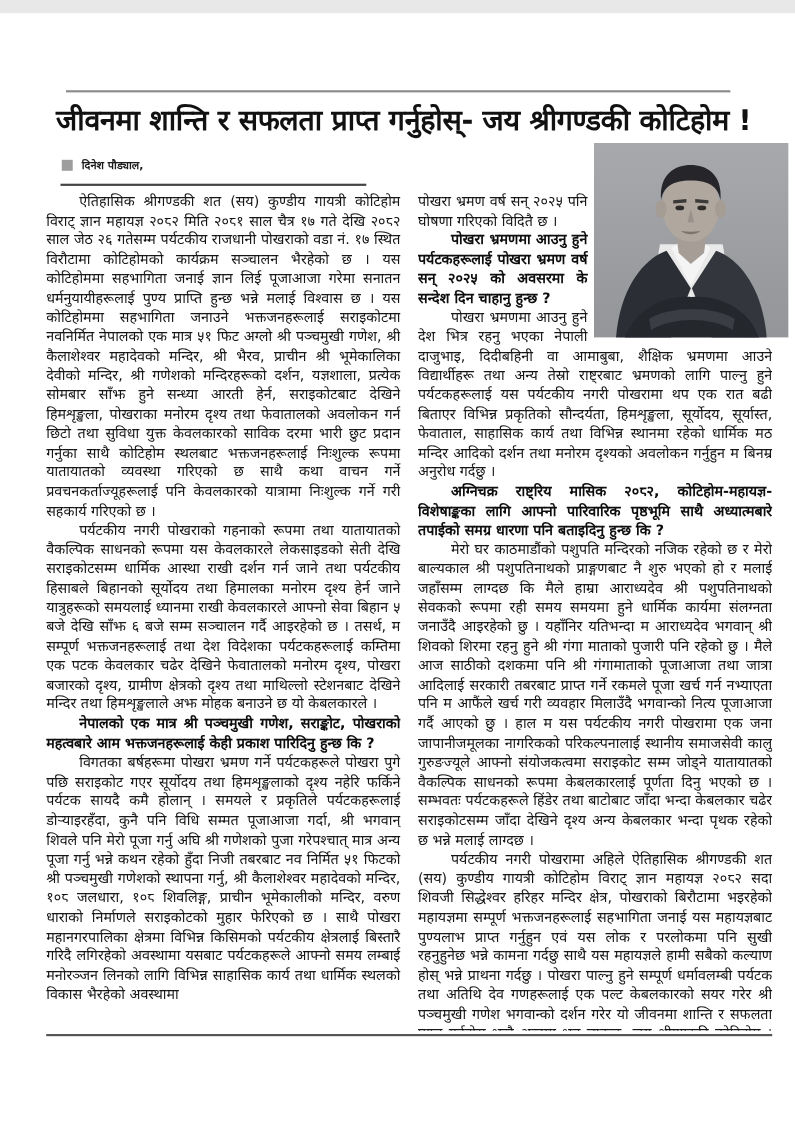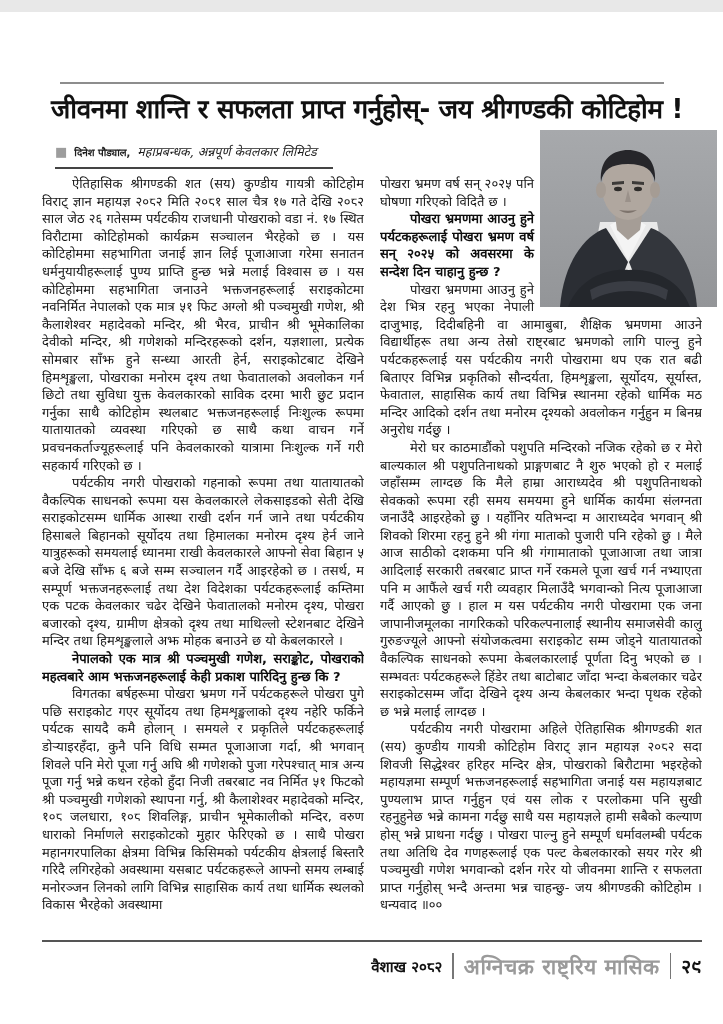--- a/index.html
+++ b/index.html
@@ -139,21 +139,20 @@
 
 <div class="page">
 
   <div class="top-rule"></div>
 
   <h1 class="headline">जीवनमा शान्ति र सफलता प्राप्त गर्नुहोस्- जय श्रीगण्डकी कोटिहोम !</h1>
 
   <div class="byline">
     <span class="bullet">■</span>
     <span class="name">दिनेश पौड्याल,</span>
-    <span class="role">महाप्रबन्धक, अन्नपूर्ण केवलकार लिमिटेड</span>
   </div>
   <div class="byline-rule"></div>
 
   <div class="portrait">
     <svg viewBox="0 0 177 177" preserveAspectRatio="none">
       <defs>
         <linearGradient id="bg" x1="0" y1="0" x2="0" y2="1">
           <stop offset="0" stop-color="#a7a9ac"></stop>
           <stop offset="1" stop-color="#939598"></stop>
         </linearGradient>
@@ -197,28 +196,22 @@
         <p class="answer">ऐतिहासिक श्रीगण्डकी शत (सय) कुण्डीय गायत्री कोटिहोम विराट् ज्ञान महायज्ञ २०८२ मिति २०८१ साल चैत्र १७ गते देखि २०८२ साल जेठ २६ गतेसम्म पर्यटकीय राजधानी पोखराको वडा नं. १७ स्थित विरौटामा कोटिहोमको कार्यक्रम सञ्चालन भैरहेको छ । यस कोटिहोममा सहभागिता जनाई ज्ञान लिई पूजाआजा गरेमा सनातन धर्मनुयायीहरूलाई पुण्य प्राप्ति हुन्छ भन्ने मलाई विश्वास छ । यस कोटिहोममा सहभागिता जनाउने भक्तजनहरूलाई सराइकोटमा नवनिर्मित नेपालको एक मात्र ५१ फिट अग्लो श्री पञ्चमुखी गणेश, श्री कैलाशेश्वर महादेवको मन्दिर, श्री भैरव, प्राचीन श्री भूमेकालिका देवीको मन्दिर, श्री गणेशको मन्दिरहरूको दर्शन, यज्ञशाला, प्रत्येक सोमबार साँझ हुने सन्ध्या आरती हेर्न, सराइकोटबाट देखिने हिमशृङ्खला, पोखराका मनोरम दृश्य तथा फेवातालको अवलोकन गर्न छिटो तथा सुविधा युक्त केवलकारको साविक दरमा भारी छुट प्रदान गर्नुका साथै कोटिहोम स्थलबाट भक्तजनहरूलाई निःशुल्क रूपमा यातायातको व्यवस्था गरिएको छ साथै कथा वाचन गर्ने प्रवचनकर्ताज्यूहरूलाई पनि केवलकारको यात्रामा निःशुल्क गर्ने गरी सहकार्य गरिएको छ ।</p>
         <p class="answer">पर्यटकीय नगरी पोखराको गहनाको रूपमा तथा यातायातको वैकल्पिक साधनको रूपमा यस केवलकारले लेकसाइडको सेती देखि सराइकोटसम्म धार्मिक आस्था राखी दर्शन गर्न जाने तथा पर्यटकीय हिसाबले बिहानको सूर्योदय तथा हिमालका मनोरम दृश्य हेर्न जाने यात्रुहरूको समयलाई ध्यानमा राखी केवलकारले आफ्नो सेवा बिहान ५ बजे देखि साँझ ६ बजे सम्म सञ्चालन गर्दै आइरहेको छ । तसर्थ, म सम्पूर्ण भक्तजनहरूलाई तथा देश विदेशका पर्यटकहरूलाई कम्तिमा एक पटक केवलकार चढेर देखिने फेवातालको मनोरम दृश्य, पोखरा बजारको दृश्य, ग्रामीण क्षेत्रको दृश्य तथा माथिल्लो स्टेशनबाट देखिने मन्दिर तथा हिमशृङ्खलाले अझ मोहक बनाउने छ यो केबलकारले ।</p>
         <p class="question">नेपालको एक मात्र श्री पञ्चमुखी गणेश, सराङ्कोट, पोखराको महत्वबारे आम भक्तजनहरूलाई केही प्रकाश पारिदिनु हुन्छ कि ?</p>
         <p class="answer">विगतका बर्षहरूमा पोखरा भ्रमण गर्ने पर्यटकहरूले पोखरा पुगे पछि सराइकोट गएर सूर्योदय तथा हिमशृङ्खलाको दृश्य नहेरि फर्किने पर्यटक सायदै कमै होलान् । समयले र प्रकृतिले पर्यटकहरूलाई डोऱ्याइरहँदा, कुनै पनि विधि सम्मत पूजाआजा गर्दा, श्री भगवान् शिवले पनि मेरो पूजा गर्नु अघि श्री गणेशको पुजा गरेपश्चात् मात्र अन्य पूजा गर्नु भन्ने कथन रहेको हुँदा निजी तबरबाट नव निर्मित ५१ फिटको श्री पञ्चमुखी गणेशको स्थापना गर्नु, श्री कैलाशेश्वर महादेवको मन्दिर, १०८ जलधारा, १०८ शिवलिङ्ग, प्राचीन भूमेकालीको मन्दिर, वरुण धाराको निर्माणले सराइकोटको मुहार फेरिएको छ । साथै पोखरा महानगरपालिका क्षेत्रमा विभिन्न किसिमको पर्यटकीय क्षेत्रलाई बिस्तारै गरिदै लगिरहेको अवस्थामा यसबाट पर्यटकहरूले आफ्नो समय लम्बाई मनोरञ्जन लिनको लागि विभिन्न साहासिक कार्य तथा धार्मिक स्थलको विकास भैरहेको अवस्थामा</p>
       </div>
     <div class="col">
       <div class="photo-spacer"></div>
     <p class="answer continued">पोखरा भ्रमण वर्ष सन् २०२५ पनि घोषणा गरिएको विदितै छ ।</p>
         <p class="question">पोखरा भ्रमणमा आउनु हुने पर्यटकहरूलाई पोखरा भ्रमण वर्ष सन् २०२५ को अवसरमा के सन्देश दिन चाहानु हुन्छ ?</p>
         <p class="answer">पोखरा भ्रमणमा आउनु हुने देश भित्र रहनु भएका नेपाली दाजुभाइ, दिदीबहिनी वा आमाबुबा, शैक्षिक भ्रमणमा आउने विद्यार्थीहरू तथा अन्य तेस्रो राष्ट्रबाट भ्रमणको लागि पाल्नु हुने पर्यटकहरूलाई यस पर्यटकीय नगरी पोखरामा थप एक रात बढी बिताएर विभिन्न प्रकृतिको सौन्दर्यता, हिमशृङ्खला, सूर्योदय, सूर्यास्त, फेवाताल, साहासिक कार्य तथा विभिन्न स्थानमा रहेको धार्मिक मठ मन्दिर आदिको दर्शन तथा मनोरम दृश्यको अवलोकन गर्नुहुन म बिनम्र अनुरोध गर्दछु ।</p>
+        <p class="question">अग्निचक्र राष्ट्रिय मासिक २०८२, कोटिहोम-महायज्ञ-विशेषाङ्कका लागि आफ्नो पारिवारिक पृष्ठभूमि साथै अध्यात्मबारे तपाईको समग्र धारणा पनि बताइदिनु हुन्छ कि ?</p>
         <p class="answer">मेरो घर काठमाडौंको पशुपति मन्दिरको नजिक रहेको छ र मेरो बाल्यकाल श्री पशुपतिनाथको प्राङ्गणबाट नै शुरु भएको हो र मलाई जहाँसम्म लाग्दछ कि मैले हाम्रा आराध्यदेव श्री पशुपतिनाथको सेवकको रूपमा रही समय समयमा हुने धार्मिक कार्यमा संलग्नता जनाउँदै आइरहेको छु । यहाँनिर यतिभन्दा म आराध्यदेव भगवान् श्री शिवको शिरमा रहनु हुने श्री गंगा माताको पुजारी पनि रहेको छु । मैले आज साठीको दशकमा पनि श्री गंगामाताको पूजाआजा तथा जात्रा आदिलाई सरकारी तबरबाट प्राप्त गर्ने रकमले पूजा खर्च गर्न नभ्याएता पनि म आफैंले खर्च गरी व्यवहार मिलाउँदै भगवान्को नित्य पूजाआजा गर्दै आएको छु । हाल म यस पर्यटकीय नगरी पोखरामा एक जना जापानीजमूलका नागरिकको परिकल्पनालाई स्थानीय समाजसेवी कालु गुरुङज्यूले आफ्नो संयोजकत्वमा सराइकोट सम्म जोड्ने यातायातको वैकल्पिक साधनको रूपमा केबलकारलाई पूर्णता दिनु भएको छ । सम्भवतः पर्यटकहरूले हिंडेर तथा बाटोबाट जाँदा भन्दा केबलकार चढेर सराइकोटसम्म जाँदा देखिने दृश्य अन्य केबलकार भन्दा पृथक रहेको छ भन्ने मलाई लाग्दछ ।</p>
         <p class="answer">पर्यटकीय नगरी पोखरामा अहिले ऐतिहासिक श्रीगण्डकी शत (सय) कुण्डीय गायत्री कोटिहोम विराट् ज्ञान महायज्ञ २०८२ सदा शिवजी सिद्धेश्वर हरिहर मन्दिर क्षेत्र, पोखराको बिरौटामा भइरहेको महायज्ञमा सम्पूर्ण भक्तजनहरूलाई सहभागिता जनाई यस महायज्ञबाट पुण्यलाभ प्राप्त गर्नुहुन एवं यस लोक र परलोकमा पनि सुखी रहनुहुनेछ भन्ने कामना गर्दछु साथै यस महायज्ञले हामी सबैको कल्याण होस् भन्ने प्राथना गर्दछु । पोखरा पाल्नु हुने सम्पूर्ण धर्मावलम्बी पर्यटक तथा अतिथि देव गणहरूलाई एक पल्ट केबलकारको सयर गरेर श्री पञ्चमुखी गणेश भगवान्को दर्शन गरेर यो जीवनमा शान्ति र सफलता प्राप्त गर्नुहोस् भन्दै अन्तमा भन्न चाहन्छु- जय श्रीगण्डकी कोटिहोम । धन्यवाद ॥००</p>
       </div>
   </div>
 
   <div class="footer-rule"></div>
 
-  <div class="footer">
-    <span class="date">वैशाख २०८२</span>
-    <span class="sep"></span>
-    <span class="magazine">अग्निचक्र राष्ट्रिय मासिक</span>
-    <span class="sep"></span>
-    <span class="pageno">२९</span>
-  </div>
 
 </div>
 
 </body></html>

